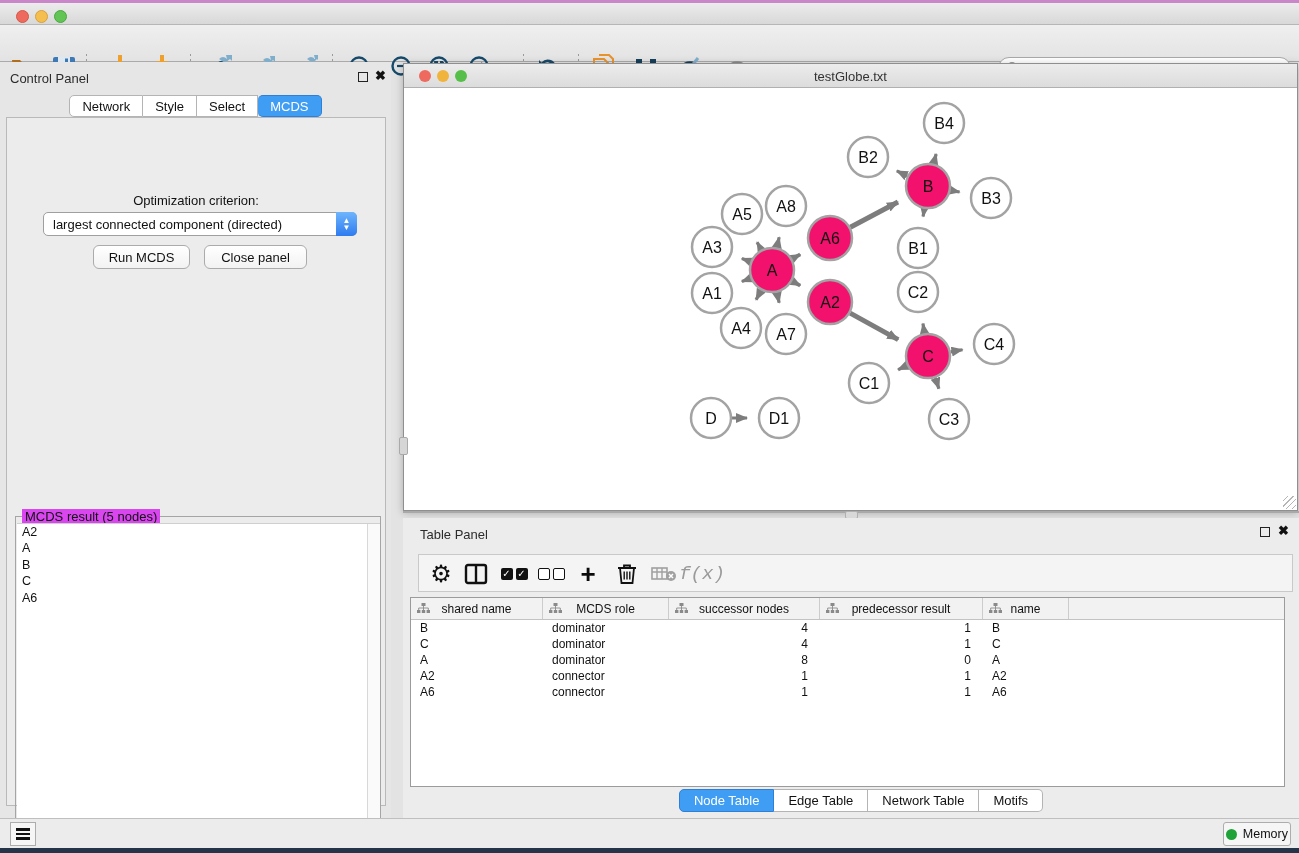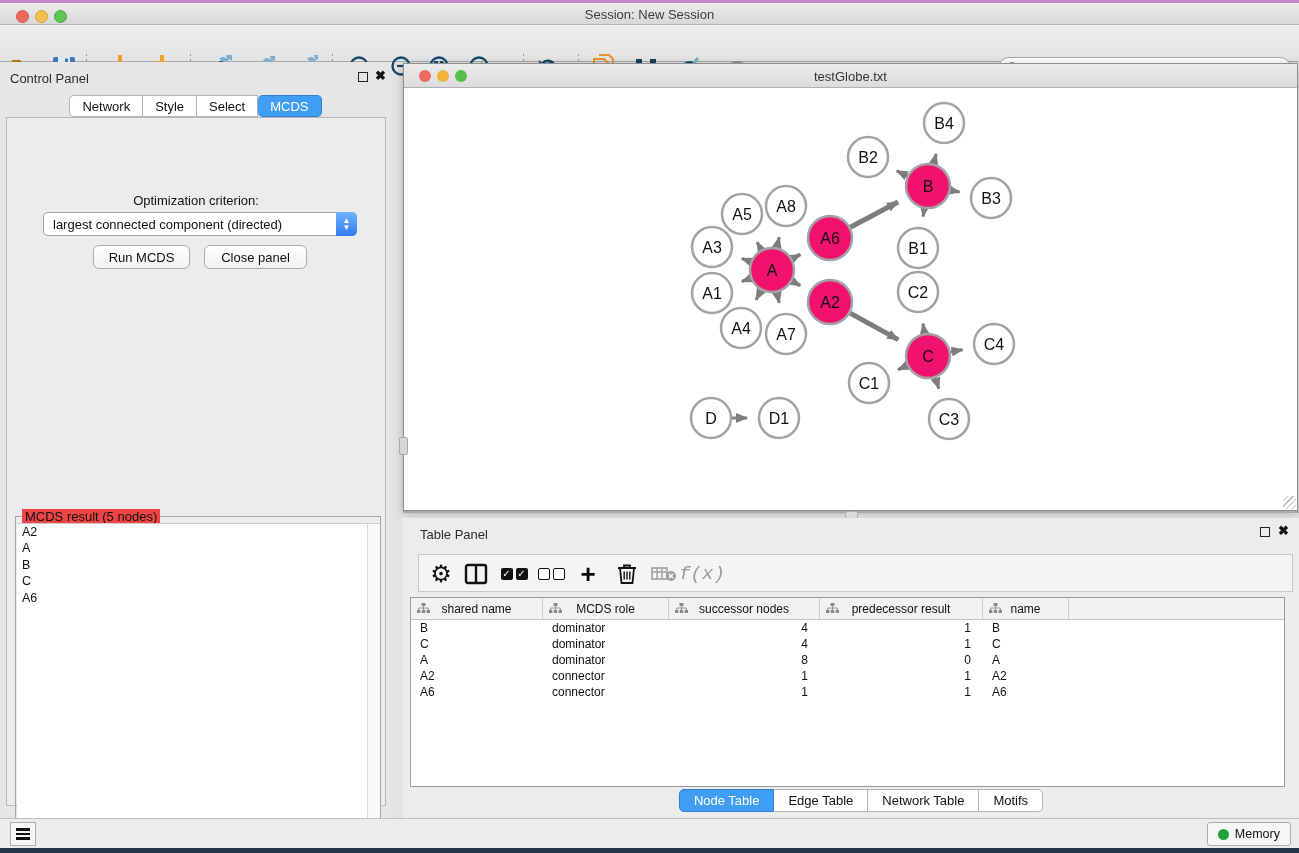--- a/index.html
+++ b/index.html
@@ -43,21 +43,21 @@
   .opt-label { position:absolute; left:0; width:100%; top:75px; text-align:center; font-size:13px; color:#111; }
   .dropdown { position:absolute; left:36px; top:94px; width:314px; height:24px; background:#fff;
     border:1px solid #9f9f9f; border-radius:5px; display:flex; align-items:center; }
   .dropdown .dd-text { flex:1; font-size:13px; padding-left:9px; color:#111; white-space:nowrap; overflow:hidden; }
   .dd-stepper { width:21px; height:24px; margin-right:-1px; border-radius:0 5px 5px 0;
     background:linear-gradient(#6fb5fc,#2e7bf0); display:flex; flex-direction:column; align-items:center; justify-content:center; color:#fff; }
   .dd-stepper span { font-size:8px; line-height:7px; }
   .cp-btn { position:absolute; top:127px; height:24px; background:linear-gradient(#ffffff,#f2f2f2);
     border:1px solid #ababab; border-radius:6px; font-size:13px; color:#111; text-align:center; padding-top:4px; }
   .fieldset { position:absolute; left:8px; top:398px; width:366px; height:344px; border:1px solid #a5a5a5; }
-  .fieldset .legend { position:absolute; left:6px; top:-8px; background:#ef4444; font-size:13px; color:#111; padding:0 3px; }
+  .fieldset .legend { position:absolute; left:6px; top:-8px; background:#d946ef; font-size:13px; color:#111; padding:0 3px; }
   .result-list { position:absolute; left:1px; top:6px; width:363px; height:336px; background:#fff;
     border-top:1px solid #cfcfcf; overflow:hidden; }
   .result-scroll { position:absolute; right:0; top:0; width:13px; height:100%; background:#fafafa; border-left:1px solid #d8d8d8; }
   .result-item { font-size:12.5px; color:#111; padding:1.5px 0 1.5px 5px; line-height:13.5px; }
 
   
   .net-window { position:absolute; left:403px; top:63px; width:895px; height:448px;
     background:#fff; border:1px solid #8f8f8f; box-shadow:0 2px 8px rgba(0,0,0,.25); }
   .net-titlebar { position:absolute; left:0; top:0; width:100%; height:24px;
     background:linear-gradient(#ececec,#dcdcdc); border-bottom:1px solid #b0b0b0; }
@@ -100,33 +100,32 @@
   .ft-tab:last-child { border-radius:0 5px 5px 0; }
   .ft-tab.active { background:#3f9ef4; color:#fff; border-color:#2f7fd6; }
 
   
   .statusbar { position:absolute; left:0; top:818px; width:100%; height:30px; background:#ececec; border-top:1px solid #bfbfbf; }
   .list-btn { position:absolute; left:10px; top:3px; width:26px; height:24px; background:#f6f6f6;
     border:1px solid #adadad; display:flex; align-items:center; justify-content:center; }
   .list-glyph { width:14px; }
   .list-glyph div { height:2.5px; background:#111; margin:2px 0; }
   .memory-btn { position:absolute; right:8px; top:3px; height:24px; background:#f6f6f6; border:1px solid #adadad;
-    border-radius:3px; display:flex; align-items:center; gap:6px; padding:0 10px; font-size:12.5px; color:#111; }
+    border-radius:3px; display:flex; align-items:center; gap:6px; padding:0 2px; font-size:12.5px; color:#111; }
   .mem-dot { width:11px; height:11px; border-radius:50%; background:#1fa338; }
   .desktop-strip-bottom { position:absolute; left:0; top:848px; width:100%; height:5px; background:#26344a; }
 </style>
 </head>
 <body>
 
 <div class="desktop-strip-top"></div>
 <div class="titlebar">
   <span class="tl red"></span>
   <span class="tl yel"></span>
   <span class="tl grn"></span>
-  <div class="title">Session: New Session</div>
 </div>
 
 <div class="toolbar">
   <span class="tb-icon" style="left:8px">
     <svg width="30" height="30" viewBox="0 0 30 30">
         <path d="M3 7h8l3 3h3v2H6l-3 10z" fill="#b06f1e"></path>
         <path d="M3 7v15h18l4-10H8l-3 8z" fill="#e89a3c"></path>
       </svg>
     </span>
   <span class="tb-icon" style="left:48px">

